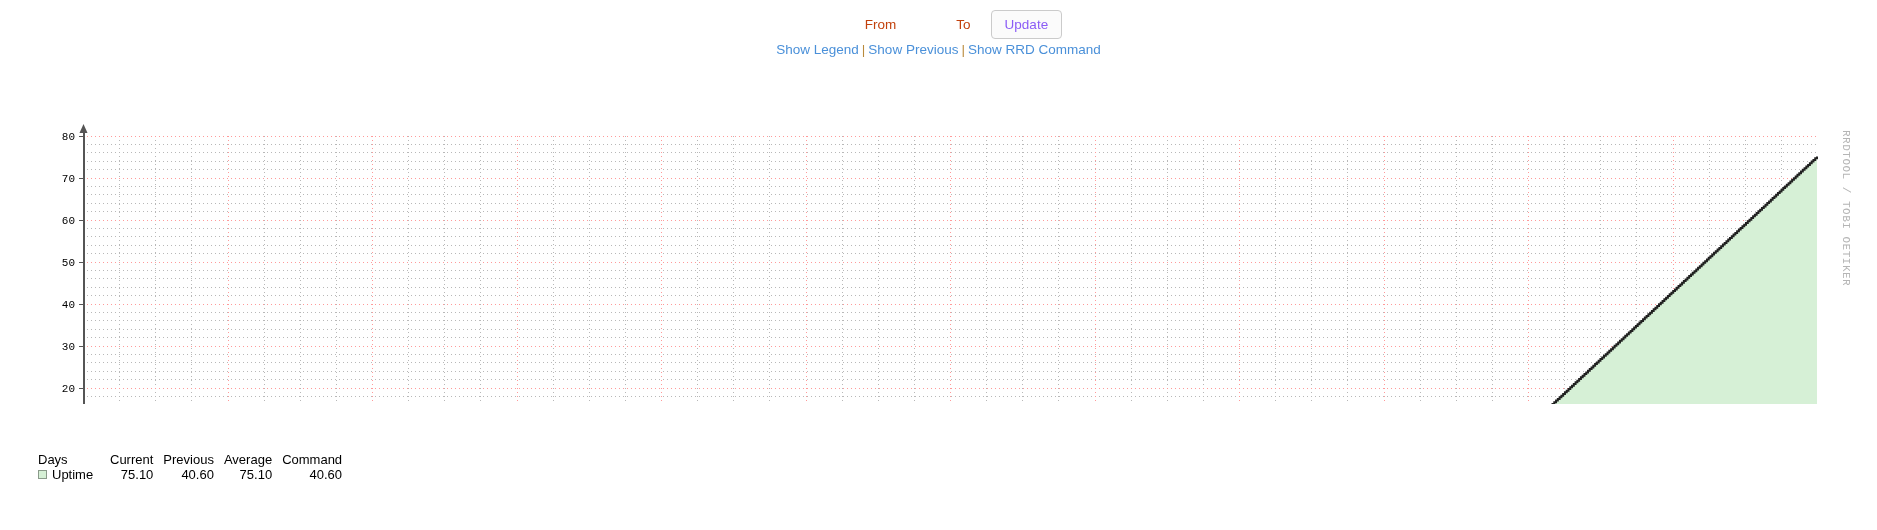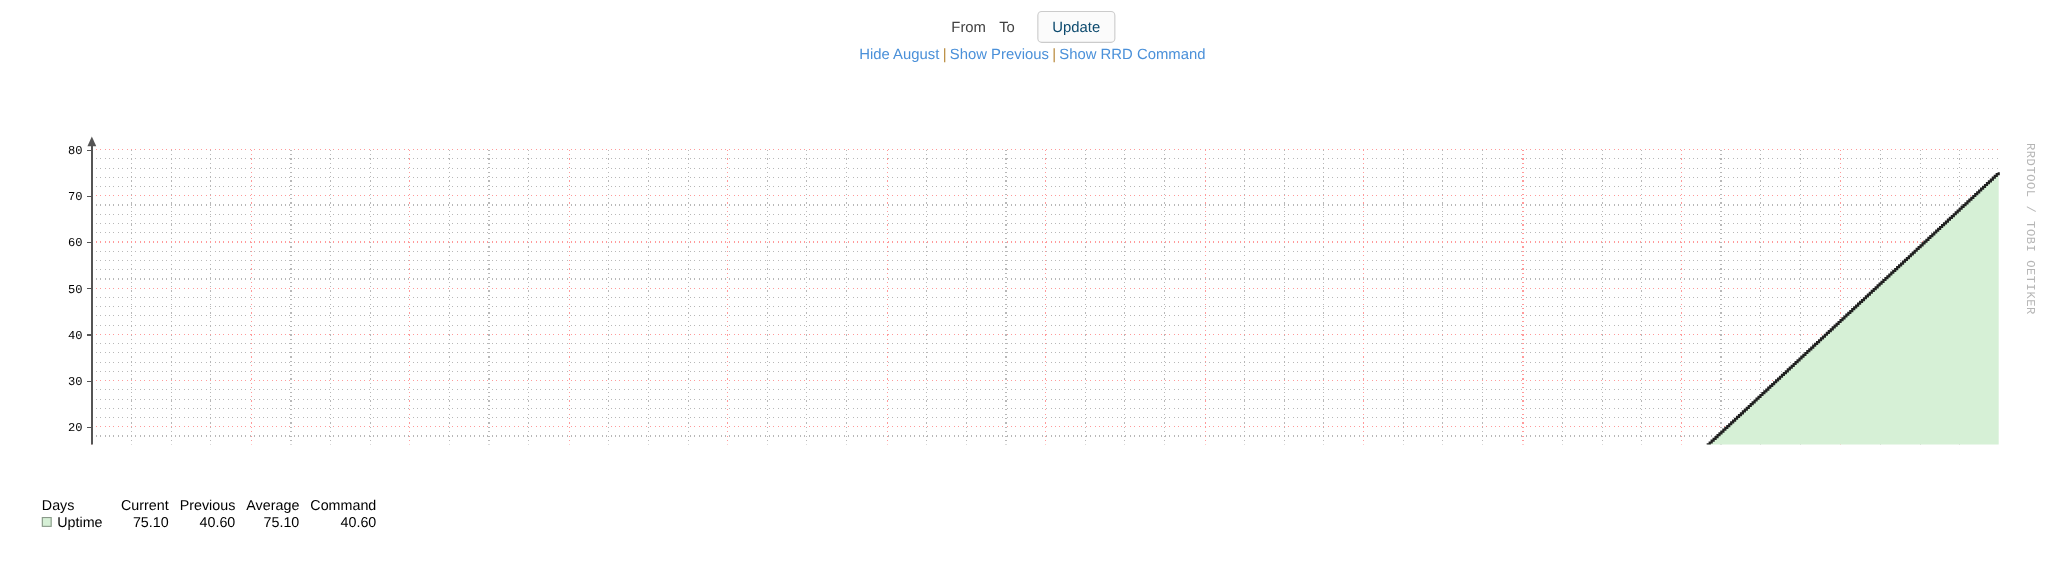--- a/index.html
+++ b/index.html
@@ -23,23 +23,24 @@
     display: flex;
     align-items: center;
     justify-content: center;
     gap: 8px;
     height: 40px;
     padding-top: 8px;
     box-sizing: border-box;
   }
   .toolbar .fld-label {
     font-size: 13.5px;
-    color: #404040;
+    color: #c2410c;
     font-family: "Liberation Sans", sans-serif;
     padding: 0 2px;
+    margin-left: 48px;
   }
   .date-input {
     width: 196px;
     height: 29px;
     box-sizing: border-box;
     border: 1px solid #cccccc;
     border-radius: 4px;
     background: #ffffff;
     padding: 0 9px;
     font-family: "Liberation Sans", sans-serif;
@@ -50,21 +51,21 @@
   .update-btn {
     height: 29px;
     min-width: 64px;
     box-sizing: border-box;
     border: 1px solid #cbcbcb;
     border-radius: 4px;
     background: #fbfbfb;
     padding: 0 13px;
     font-family: "Liberation Sans", sans-serif;
     font-size: 13.5px;
-    color: #0c4a6e;
+    color: #8b5cf6;
     cursor: pointer;
     margin-left: 10px;
   }
 
   
   .links-row {
     text-align: center;
     height: 20px;
     line-height: 20px;
     font-size: 13.5px;
@@ -138,21 +139,21 @@
 </head>
 <body>
 
 <div class="toolbar">
   <span class="fld-label">From</span>
   <span class="fld-label">To</span>
   <button class="update-btn">Update</button>
 </div>
 
 <div class="links-row">
-  <a href="#">Hide August</a><span class="sep">|</span><a href="#">Show Previous</a><span class="sep">|</span><a href="#">Show RRD Command</a>
+  <a href="#">Show Legend</a><span class="sep">|</span><a href="#">Show Previous</a><span class="sep">|</span><a href="#">Show RRD Command</a>
 </div>
 
 <div class="graph-wrap">
   <svg class="graph-svg" id="graph" width="1877" height="340" viewBox="0 0 1877 340">
       <g>
         <line x1="83" x2="1817" y1="399.6" y2="399.6" stroke="#b8b8b8" stroke-width="1" stroke-dasharray="1 3" shape-rendering="crispEdges"></line>
         <line x1="83" x2="1817" y1="391.2" y2="391.2" stroke="#b8b8b8" stroke-width="1" stroke-dasharray="1 3" shape-rendering="crispEdges"></line>
         <line x1="83" x2="1817" y1="382.8" y2="382.8" stroke="#b8b8b8" stroke-width="1" stroke-dasharray="1 3" shape-rendering="crispEdges"></line>
         <line x1="83" x2="1817" y1="374.4" y2="374.4" stroke="#b8b8b8" stroke-width="1" stroke-dasharray="1 3" shape-rendering="crispEdges"></line>
         <line x1="83" x2="1817" y1="357.6" y2="357.6" stroke="#b8b8b8" stroke-width="1" stroke-dasharray="1 3" shape-rendering="crispEdges"></line>

